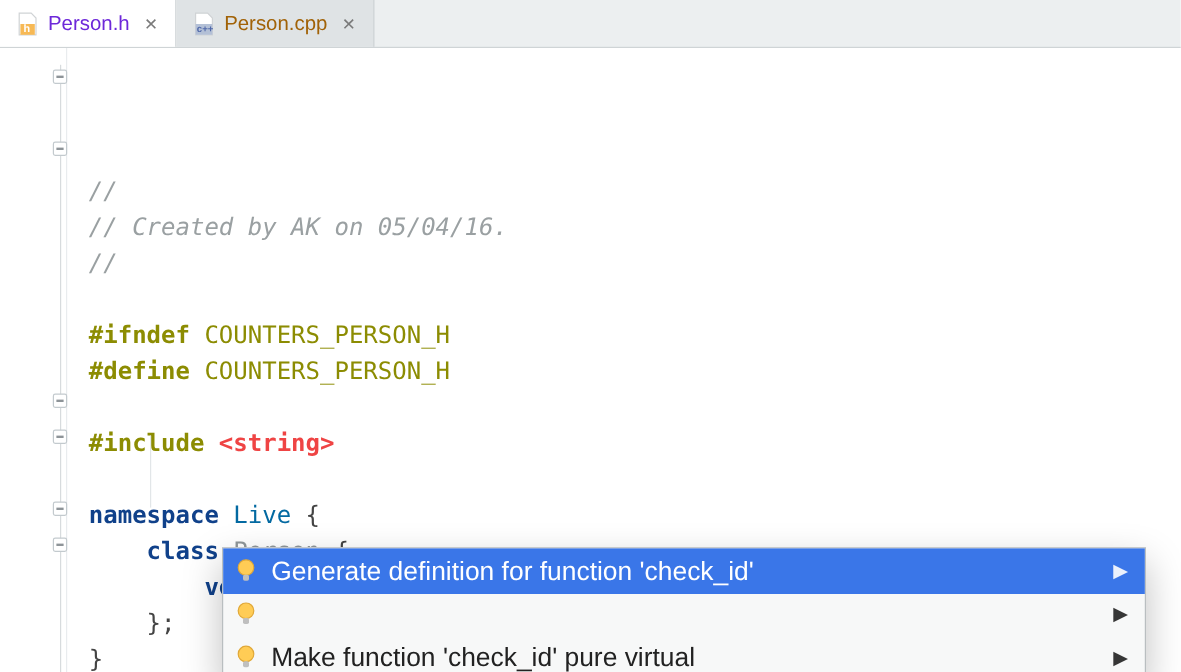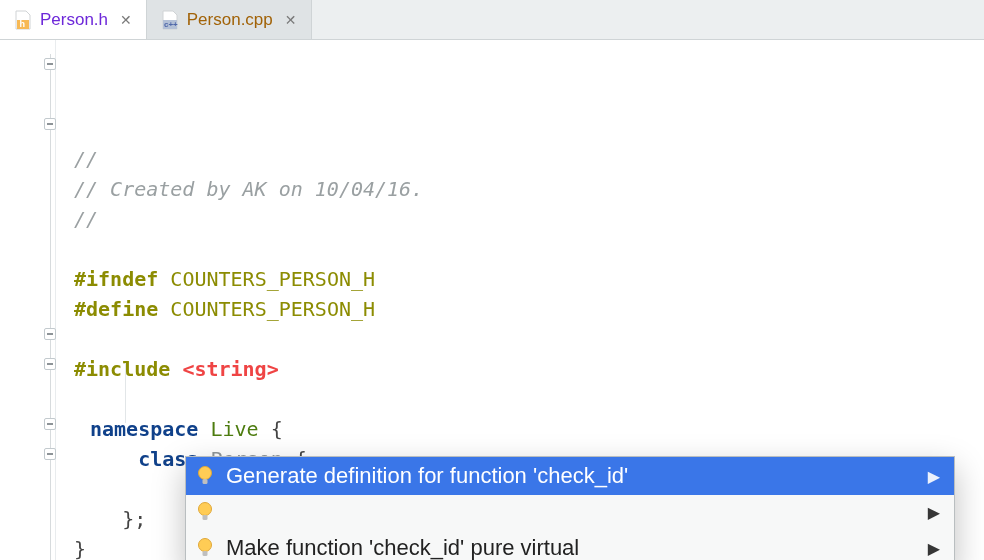--- a/index.html
+++ b/index.html
@@ -78,22 +78,22 @@
     font-size: 20px;
     line-height: 30px;
     color: #444;
     white-space: pre;
     position: relative;
   }
   .cm-comment { color: #9aa0a2; font-style: italic; }
   .cm-pp      { color: #8c8c02; font-weight: 600; }
   .cm-ppbold  { color: #8c8c02; font-weight: 400; }
   .cm-inc     { color: #ef4444; font-weight: 700; }
-  .cm-kw      { color: #10418a; font-weight: 700; margin-left: 16px; }
-  .cm-ns      { color: #4d7c0f; }
+  .cm-kw      { color: #10418a; font-weight: 700; }
+  .cm-ns      { color: #0369a1; }
   .cm-class   { color: #90979a; }
   .cm-func    { color: #333; }
   .cm-param   { color: #6d757a; }
   .line-hl {
     position: absolute;
     left: 0;
     width: 100%;
     height: 30px;
     background: #fdfceb;
     z-index: -1;
@@ -166,21 +166,21 @@
     <div class="fold-nub" style="top:78px;"></div>
     <div class="fold-nub" style="top:288px;"></div>
     <div class="fold-nub" style="top:318px;"></div>
     <div class="fold-nub" style="top:378px;"></div>
     <div class="fold-nub" style="top:408px;"></div>
   </div>
   <div class="code">
     <div class="line-hl" style="top:330px;"></div>
     <div class="indent-guide" style="left:69px; top:323px; height:60px;"></div>
 <span class="cm-comment">//</span>
-<span class="cm-comment">// Created by AK on 10/04/16.</span>
+<span class="cm-comment">// Created by AK on 05/04/16.</span>
 <span class="cm-comment">//</span>
 
 <span class="cm-pp">#ifndef</span> <span class="cm-ppbold">COUNTERS_PERSON_H</span>
 <span class="cm-pp">#define</span> <span class="cm-ppbold">COUNTERS_PERSON_H</span>
 
 <span class="cm-pp">#include</span> <span class="cm-inc">&lt;string&gt;</span>
 
 <span class="cm-kw">namespace</span> <span class="cm-ns">Live</span><span> {</span>
     <span class="cm-kw">class</span> <span class="cm-class">Person</span><span> {</span>
         <span class="cm-kw">void</span> <span class="cm-func">check_id</span><span>(</span><span class="cm-kw">int</span><span class="cm-param"> id</span><span>);</span>

